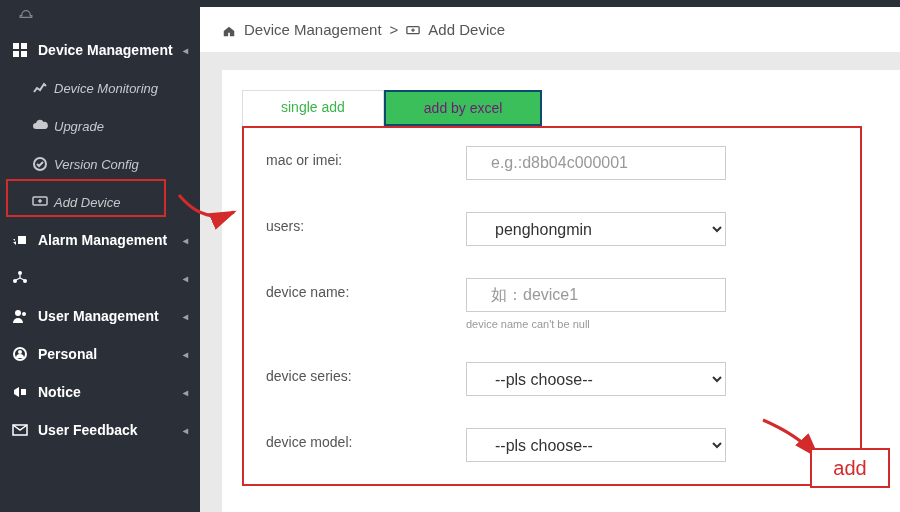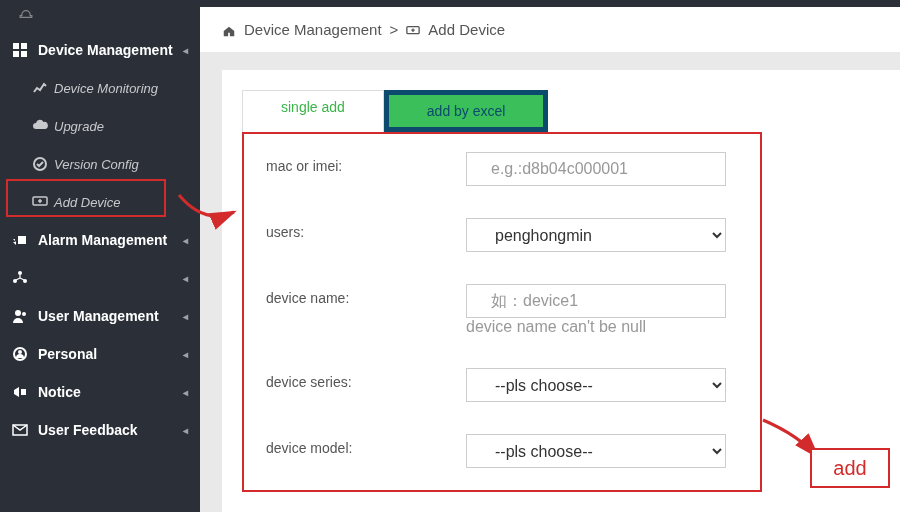--- a/index.html
+++ b/index.html
@@ -18,30 +18,30 @@
     .sidebar-item svg { width: 16px; height: 16px; fill: #c8c9cc; }
     .sidebar-item.top-level svg { fill: #fff; }
     .redbox-sidebar { position: absolute; left: 6px; top: 179px; width: 160px; height: 38px; border: 2px solid #d32b2b; pointer-events: none; }
     .main { flex: 1; background: #e9e9e9; display: flex; flex-direction: column; }
     .breadcrumb { background: #fff; padding: 14px 22px; color: #555; font-size: 15px; display: flex; align-items: center; gap: 8px; }
     .breadcrumb .bc-icon svg { width: 14px; height: 14px; fill: #555; vertical-align: middle; }
     .content { margin: 18px 0 0 22px; background: #fff; padding: 20px 20px 60px 20px; position: relative; flex: 1; }
     .tabs { display: flex; }
     .tab { padding: 8px 38px; border: 1px solid #ddd; border-bottom: none; cursor: pointer; }
     .tab.active { color: #3bb54a; background: #fff; }
-    .tab.excel { background: #3bbf5b; color: #0c4a6e; border: 5px solid #0c4a6e; }
-    .form-wrap { border: 2px solid #d32b2b; margin-top: 0; padding: 18px 22px 22px 22px; position: relative; width: 520px; float: left; }
+    .tab.excel { background: #3bbf5b; color: #701a75; border: 2px solid #0c4a6e; }
+    .form-wrap { border: 2px solid #d32b2b; margin-top: 0; padding: 18px 22px 22px 22px; position: relative; width: 620px; float: left; }
     .form-row { display: flex; align-items: flex-start; margin-bottom: 32px; }
     .form-row:last-child { margin-bottom: 0; }
     .form-label { width: 200px; color: #555; padding-top: 6px; }
     .form-control { width: 260px; }
     .form-control input, .form-control select { width: 100%; height: 34px; border: 1px solid #ccc; padding: 0 24px; font-size: 16px; color: #333; background: #fff; }
     .form-control input::placeholder { color: #999; }
     .form-control select { background: #fff; }
-    .hint { color: #999; font-size: 16px; margin-top: 0; }
+    .hint { color: #999; font-size: 11px; margin-top: 6px; }
     .right-col { float: left; margin-left: 60px; width: 95px; padding-top: 22px; }
     .arrow1 { position: absolute; left: 174px; top: 190px; pointer-events: none; }
     .arrow2 { position: absolute; left: 758px; top: 415px; pointer-events: none; }
     .add-badge { position: absolute; left: 810px; top: 448px; width: 80px; height: 40px; border: 2px solid #d32b2b; color: #d32b2b; display: flex; align-items: center; justify-content: center; font-size: 20px; background: #fff; }
     .clearfix::after { content: ""; display: block; clear: both; }
   </style>
 </head>
 <body>
 
 <div class="topbar"></div>

